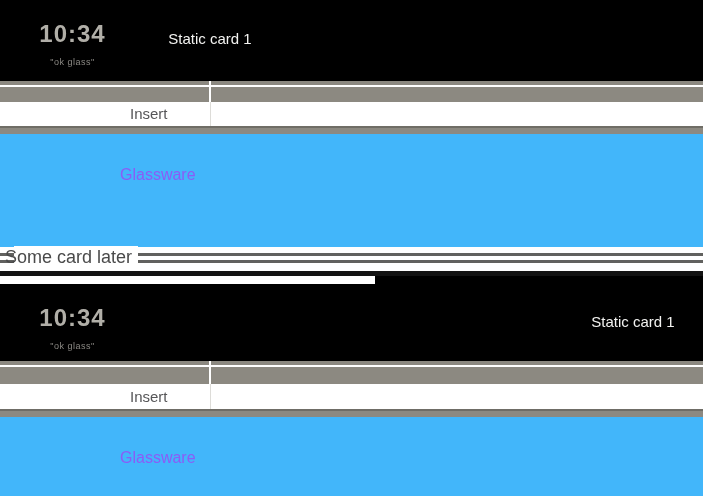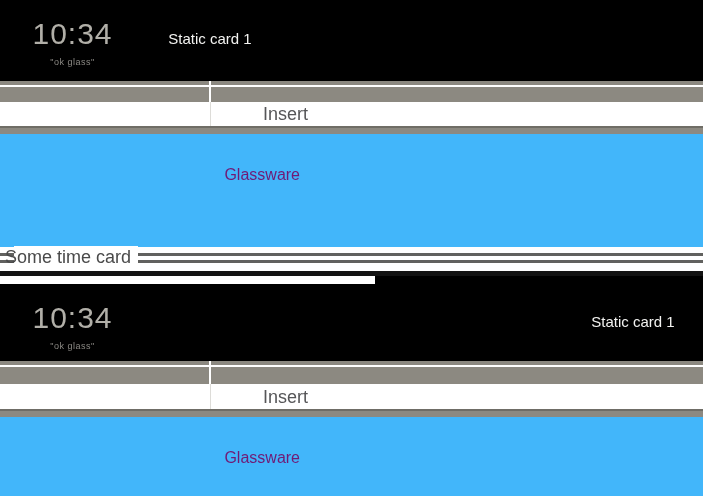--- a/index.html
+++ b/index.html
@@ -43,28 +43,28 @@
   #f2-caret{position:absolute;left:209px;top:361px;width:2px;height:23px;background:#ffffff;}
   #f2-insert{top:384px;height:25px;background:#ffffff;}
   #f2-caretf{position:absolute;left:210px;top:384px;width:1px;height:25px;background:#dddcd8;}
   #f2-grayC{top:409px;height:8px;border-top:2px solid #6f6d66;box-sizing:border-box;}
   #f2-blue{top:417px;height:79px;}
   #f2-insert-label{top:390px;}
   #f2-glassware{top:449px;}
 
   
   .clock{position:absolute;left:25px;width:95px;text-align:center;}
-  .clock .time{font-size:30px;line-height:30px;font-weight:400;letter-spacing:1px;color:#b1afa8;}
+  .clock .time{font-size:24px;line-height:30px;font-weight:700;letter-spacing:1px;color:#b1afa8;}
   .clock .hint{font-size:9px;line-height:9px;margin-top:9px;letter-spacing:.5px;color:#8b8984;}
   .card-label{position:absolute;left:120px;width:180px;text-align:center;
               font-size:15px;line-height:16px;color:#f2f2f0;}
-  .insert-label{position:absolute;left:148px;width:160px;text-align:right;
-                font-size:18px;line-height:14px;color:#565658;}
-  .glassware-label{position:absolute;left:120px;width:180px;text-align:right;
-                   font-size:16px;line-height:17px;color:#701a75;}
+  .insert-label{position:absolute;left:130px;width:160px;text-align:left;
+                font-size:15px;line-height:14px;color:#565658;}
+  .glassware-label{position:absolute;left:120px;width:180px;text-align:left;
+                   font-size:16px;line-height:17px;color:#8b5cf6;}
 </style>
 </head>
 <body>
 
 <div class="stage">
 
   <div id="f1-card" class="band black"></div>
   <div id="f1-clock" class="clock">
     <div class="time">10:34</div>
     <div class="hint">"ok glass"</div>
@@ -80,21 +80,21 @@
   <div id="f1-insert-label" class="insert-label">Insert</div>
 
   <div id="f1-grayC" class="band gray"></div>
 
   <div id="f1-blue" class="band blue"></div>
   <div id="f1-glassware" class="glassware-label">Glassware</div>
 
   <div id="dv-line1" class="band"></div>
   <div id="dv-line2" class="band"></div>
   <div id="dv-bg"></div>
-  <div id="dv-text">Some time card</div>
+  <div id="dv-text">Some card later</div>
   <div id="dv-black" class="band"></div>
 
   <div id="f2-card" class="band black"></div>
   <div id="f2-notch"></div>
   <div id="f2-clock" class="clock">
     <div class="time">10:34</div>
     <div class="hint">"ok glass"</div>
   </div>
   <div id="f2-right-label">Static card 1</div>
 

